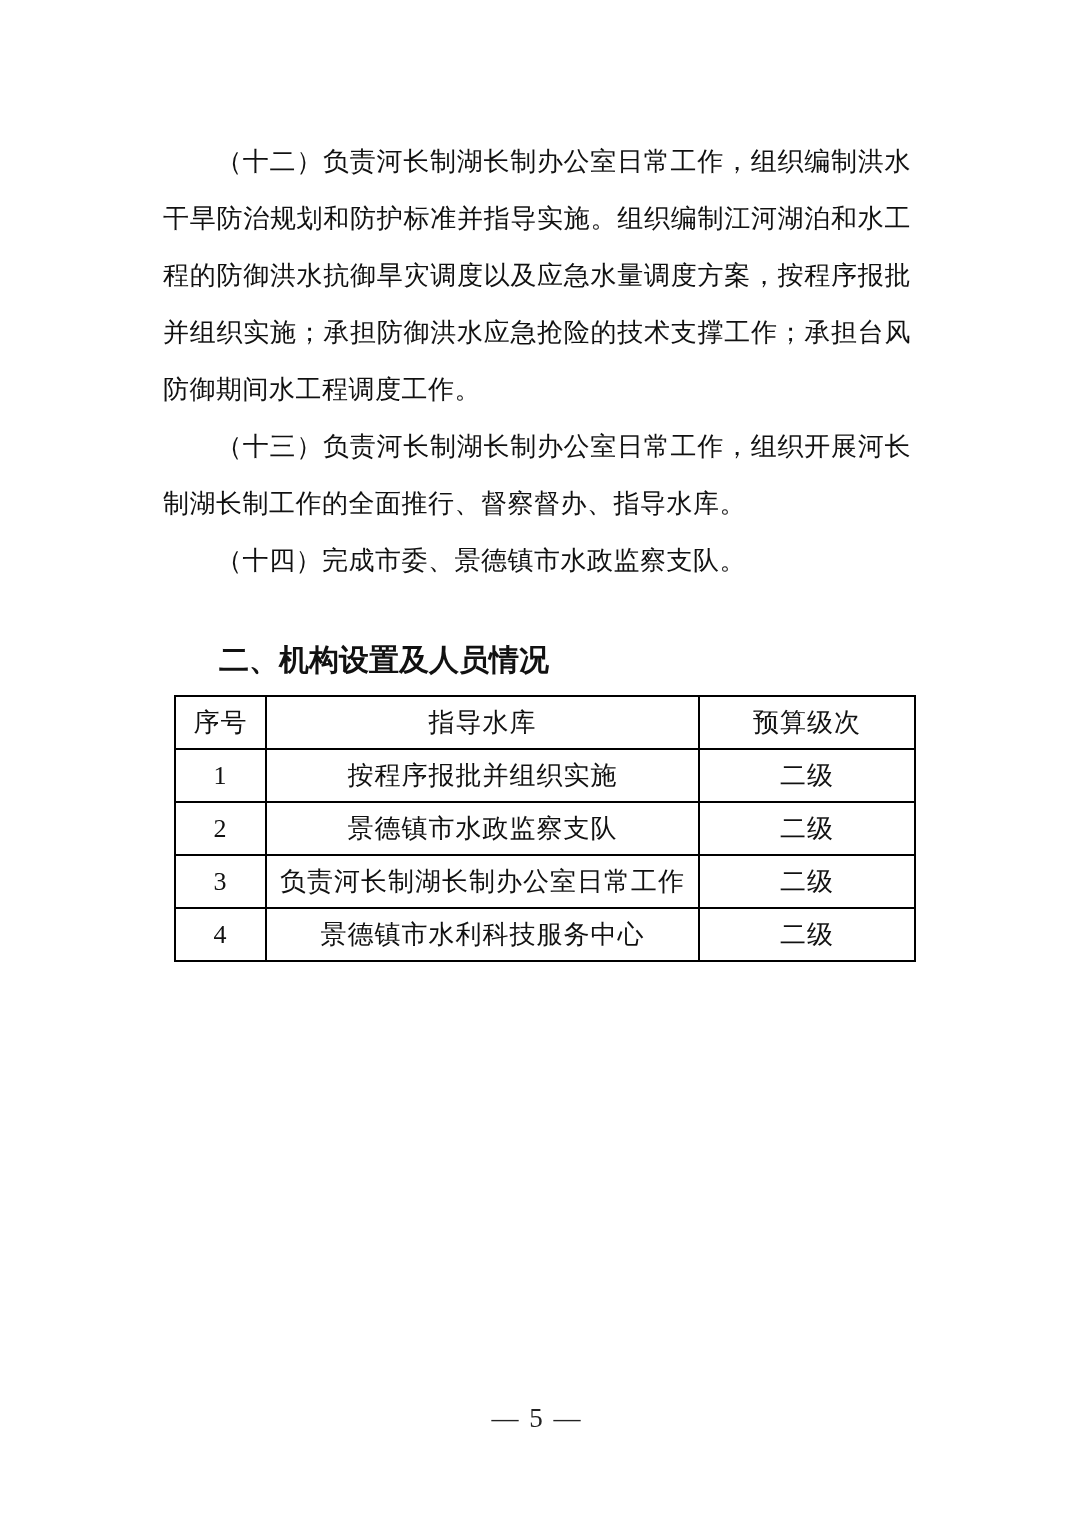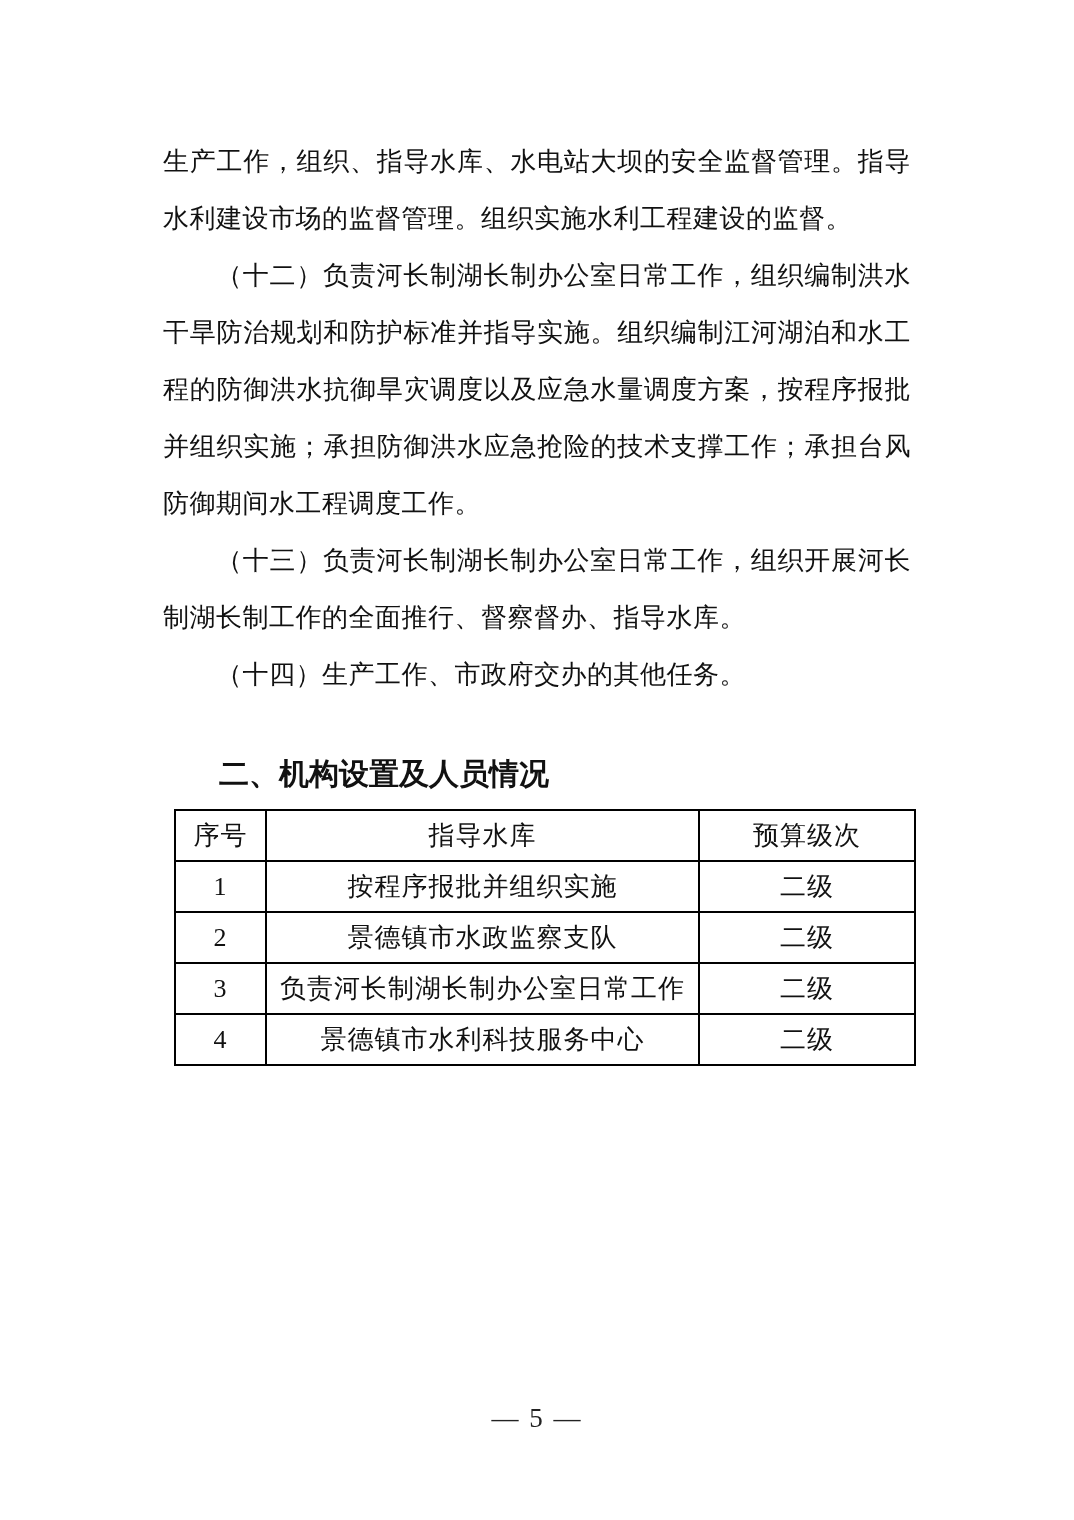--- a/index.html
+++ b/index.html
@@ -49,22 +49,22 @@
     font-size: 26px;
     color: #111;
   }
   table.units col.c-no  { width: 91px; }
   table.units col.c-name{ width: 433px; }
   table.units col.c-lvl { width: 216px; }
   table.units th, table.units td {
     border: 2px solid #000;
     text-align: center;
     vertical-align: middle;
-    height: 51px;
-    padding: 0 4px;
+    height: 38px;
+    padding: 8px 4px;
     font-weight: normal;
     letter-spacing: 1px;
   }
   .footer {
     position: absolute;
     top: 1398px;
     left: 0;
     width: 100%;
     text-align: center;
     font-size: 27px;
@@ -72,28 +72,27 @@
     color: #222;
     letter-spacing: 2px;
   }
 </style>
 </head>
 <body>
 
 <div class="page">
   <div class="content">
 
-    <p class="para">生产工作，组织、指导水库、水电站大坝的安全监督管理。指导水利建设市场的监督管理。组织实施水利工程建设的监督。</p>
 
 
     <p class="para indent">（十二）负责河长制湖长制办公室日常工作，组织编制洪水干旱防治规划和防护标准并指导实施。组织编制江河湖泊和水工程的防御洪水抗御旱灾调度以及应急水量调度方案，按程序报批并组织实施；承担防御洪水应急抢险的技术支撑工作；承担台风防御期间水工程调度工作。</p>
 
     <p class="para indent">（十三）负责河长制湖长制办公室日常工作，组织开展河长制湖长制工作的全面推行、督察督办、指导水库。</p>
 
-    <p class="para indent">（十四）生产工作、市政府交办的其他任务。</p>
+    <p class="para indent">（十四）完成市委、景德镇市水政监察支队。</p>
 
     <h2 class="heading">二、机构设置及人员情况</h2>
 
 
     <table class="units">
       <colgroup>
         <col class="c-no">
           <col class="c-name">
           <col class="c-lvl">
       </colgroup>

